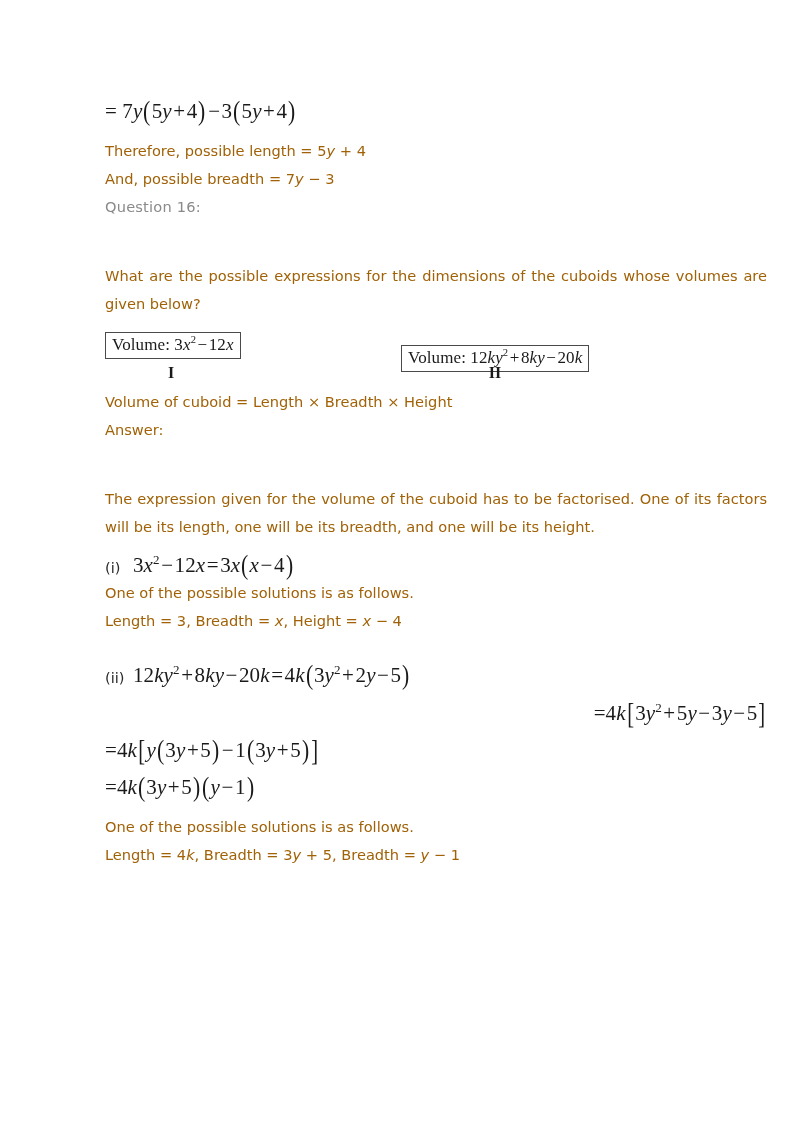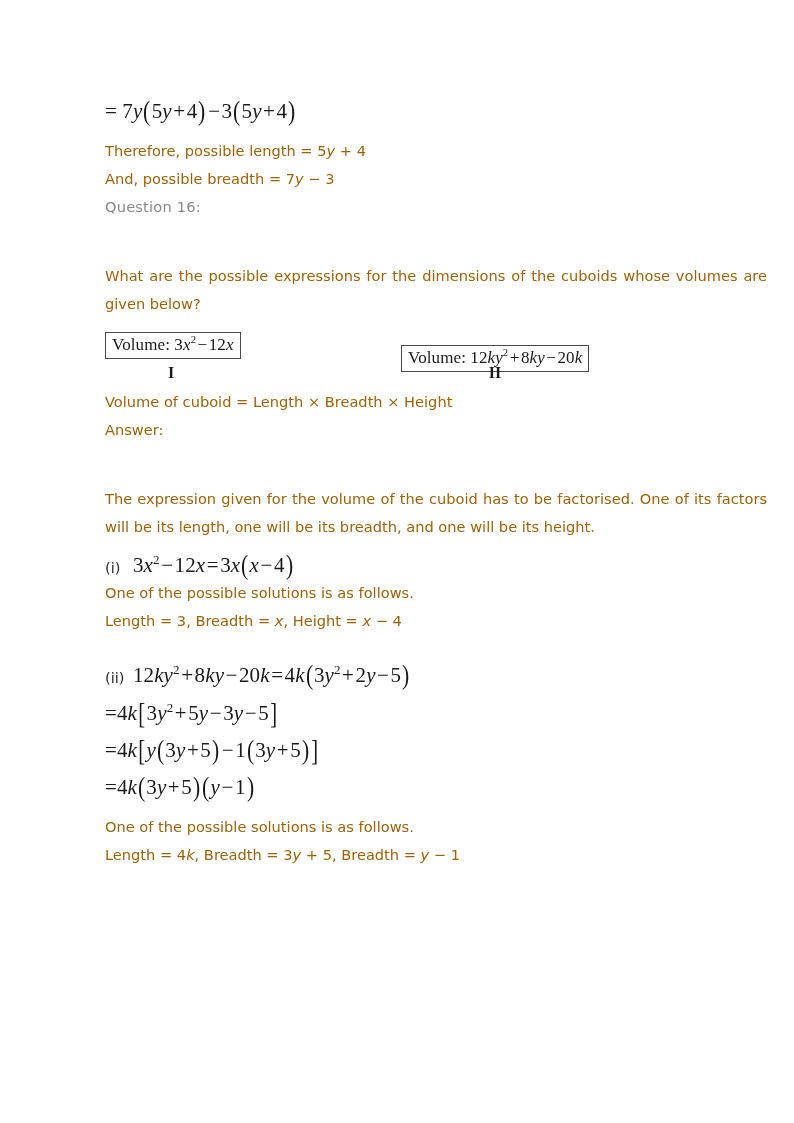--- a/index.html
+++ b/index.html
@@ -193,21 +193,21 @@
 
     <p class="prose">One of the possible solutions is as follows.</p>
 
     <p class="prose"><span>Length = 3, Breadth = </span><span class="v">x</span><span>, Height = </span><span class="v">x</span><span> − 4</span></p>
 
     <div class="steprow" style="margin-top:24px;">
       <span class="steplabel">(ii)</span>
       <span class="stepmath math"><span>12</span><i class="v">ky</i><sup>2</sup><span class="op">+</span><span>8</span><i class="v">ky</i><span class="op">−</span><span>20</span><i class="v">k</i><span class="op">=</span><span>4</span><i class="v">k</i><span class="bigparen">(</span><span>3</span><i class="v">y</i><sup>2</sup><span class="op">+</span><span>2</span><i class="v">y</i><span class="op">−</span><span>5</span><span class="bigparen">)</span></span>
     </div>
 
-    <div class="mline math" style="margin-top:10px;">
+    <div class="mline math" style="margin-top:10px;text-align:right;">
       <span>=</span><span>4</span><i class="v">k</i><span class="bigbr">[</span><span>3</span><i class="v">y</i><sup>2</sup><span class="op">+</span><span>5</span><i class="v">y</i><span class="op">−</span><span>3</span><i class="v">y</i><span class="op">−</span><span>5</span><span class="bigbr">]</span>
     </div>
 
     <div class="mline math">
       <span>=</span><span>4</span><i class="v">k</i><span class="bigbr">[</span><i class="v">y</i><span class="bigparen">(</span><span>3</span><i class="v">y</i><span class="op">+</span><span>5</span><span class="bigparen">)</span><span class="op">−</span><span>1</span><span class="bigparen">(</span><span>3</span><i class="v">y</i><span class="op">+</span><span>5</span><span class="bigparen">)</span><span class="bigbr">]</span>
     </div>
 
     <div class="mline math">
       <span>=</span><span>4</span><i class="v">k</i><span class="bigparen">(</span><span>3</span><i class="v">y</i><span class="op">+</span><span>5</span><span class="bigparen">)</span><span class="bigparen">(</span><i class="v">y</i><span class="op">−</span><span>1</span><span class="bigparen">)</span>
     </div>

